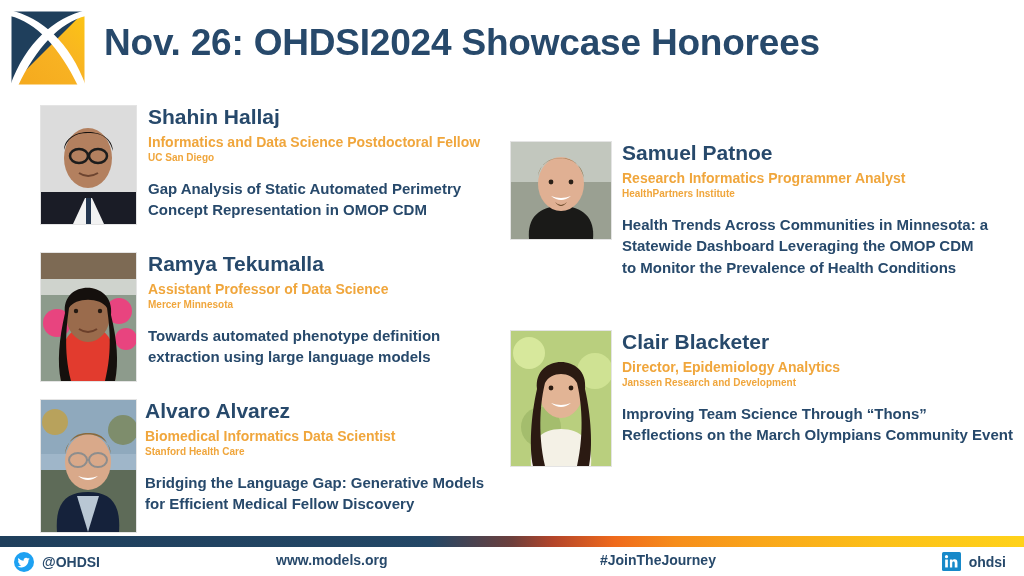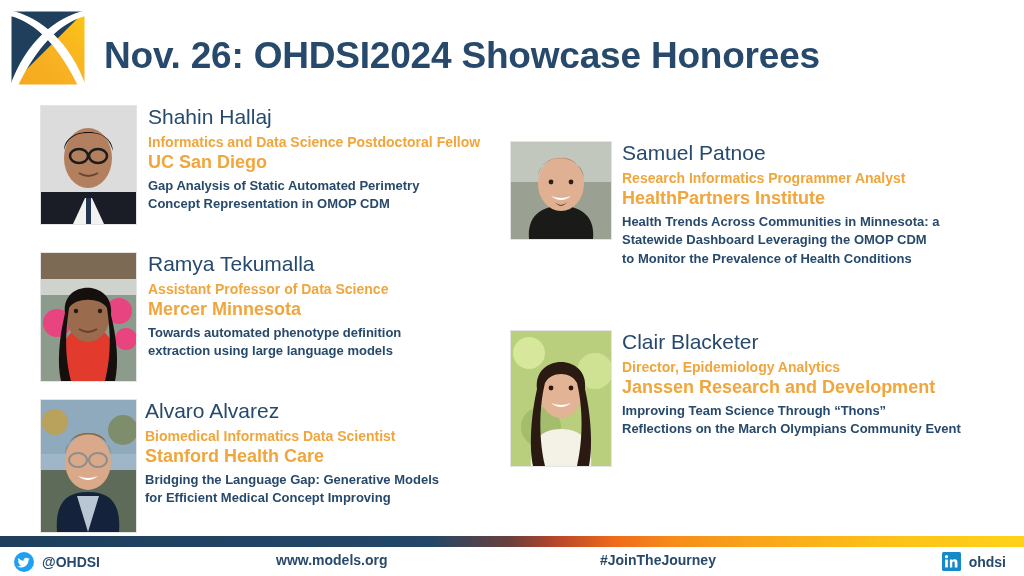--- a/index.html
+++ b/index.html
@@ -30,67 +30,66 @@
   }
   #page-title {
     position: absolute;
     left: 104px;
     top: 22px;
     font-size: 37px;
     font-weight: bold;
     color: #27496b;
     letter-spacing: -0.2px;
     white-space: nowrap;
-    margin-top: 13px;
   }
 
   
   .honoree {
     position: absolute;
   }
   .photo {
     position: absolute;
     left: 0; top: 0;
     background: #d6d6d6;
     border: 1px solid #e4e4e4;
     overflow: hidden;
   }
   .photo svg { display: block; }
   .honoree-text {
     position: absolute;
     top: 0;
   }
   .h-name {
     font-size: 21px;
-    font-weight: normal;
+    font-weight: bold;
     color: #27496b;
     line-height: 1.12;
     white-space: nowrap;
   }
   .h-role {
     font-size: 14px;
     font-weight: bold;
     color: #f0a63c;
     line-height: 1.32;
     margin-top: 4px;
     white-space: nowrap;
   }
   .h-org {
-    font-size: 18px;
+    font-size: 10px;
     font-weight: bold;
     color: #f0a63c;
     line-height: 1.32;
     white-space: nowrap;
   }
   .h-talk {
-    font-size: 13px;
+    font-size: 15px;
     font-weight: bold;
     color: #27496b;
     line-height: 1.42;
-    margin-top: 2px;
+    margin-top: 14px;
     white-space: nowrap;
   }
 
   
   #honoree-0 { left: 40px; top: 105px; width: 460px; height: 125px; }
   #honoree-0 .photo { width: 95px; height: 118px; }
   #honoree-0 .honoree-text { left: 108px; top: 0px; }
 
   #honoree-1 { left: 40px; top: 252px; width: 460px; height: 128px; }
   #honoree-1 .photo { width: 95px; height: 128px; }
@@ -241,21 +240,21 @@
       <line x1="46" y1="60" x2="48" y2="60" stroke="#8d8d8d" stroke-width="2"></line>
       <path d="M37 76 Q47 84 57 76 Q47 80 37 76 Z" fill="#ffffff"></path>
     </svg>
   </div>
   <div class="honoree-text">
     <div class="h-name">Alvaro Alvarez</div>
     <div class="h-role">Biomedical Informatics Data Scientist</div>
     <div class="h-org">Stanford Health Care</div>
     <div class="h-talk">
       <div>Bridging the Language Gap: Generative Models</div>
-      <div>for Efficient Medical Concept Improving</div>
+      <div>for Efficient Medical Fellow Discovery</div>
     </div>
   </div>
 </div>
 
 <div class="honoree" id="honoree-3">
   <div class="photo">
     <svg width="100" height="97" viewBox="0 0 100 97">
       <rect width="100" height="97" fill="#b8bdb4"></rect>
       <rect y="0" width="100" height="40" fill="#c2c7be"></rect>
       <rect y="40" width="100" height="57" fill="#9aa092"></rect>

